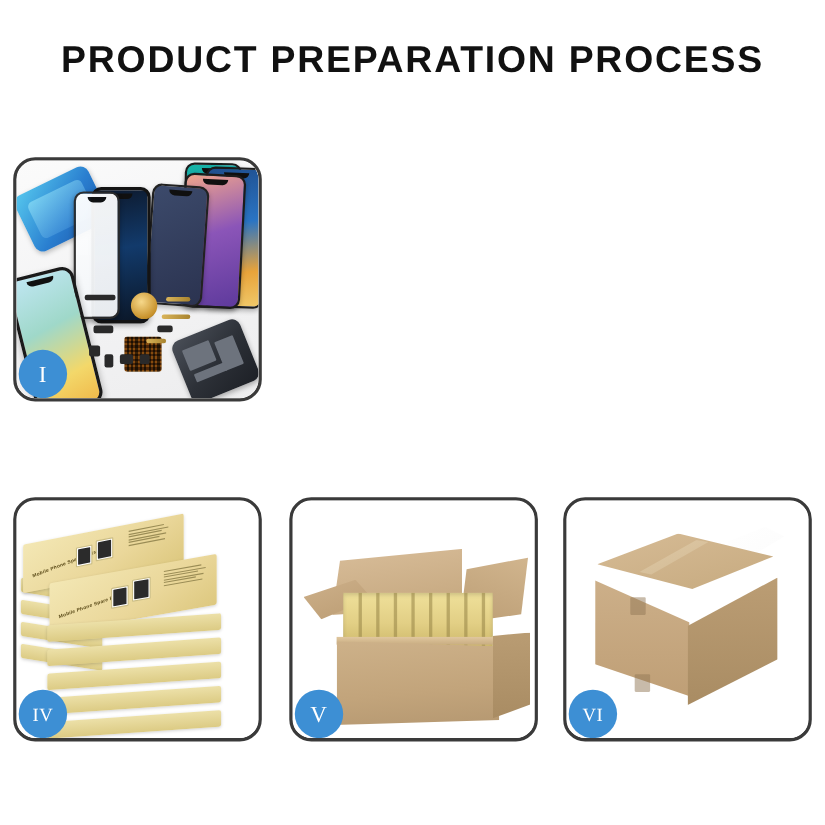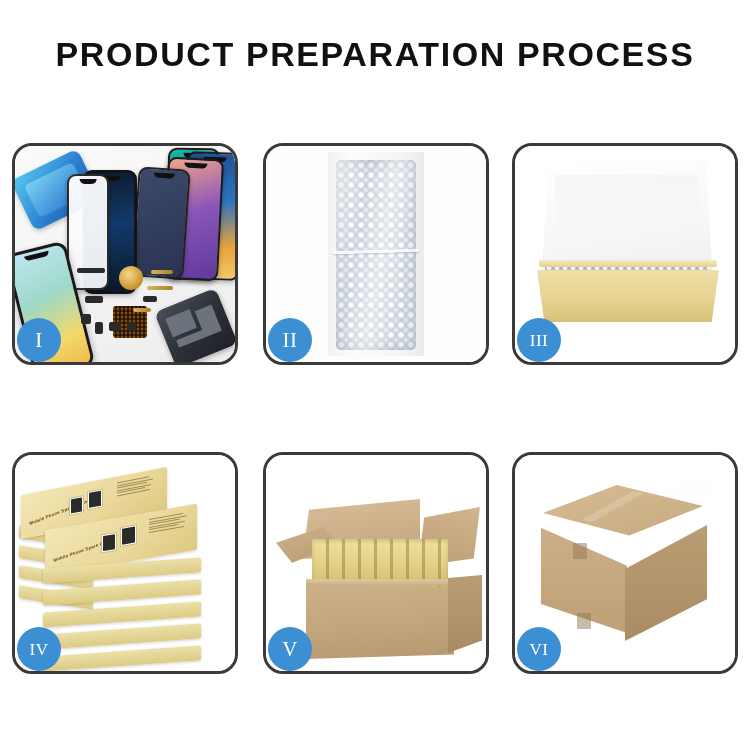--- a/index.html
+++ b/index.html
@@ -230,39 +230,21 @@
         <div class="tinypart" style="left:94px;top:176px;width:12px;height:9px;"></div>
         <div class="tinypart" style="left:112px;top:176px;width:9px;height:9px;"></div>
         <div class="tinypart" style="left:128px;top:150px;width:14px;height:6px;"></div>
         <div class="flex" style="left:136px;top:124px;width:22px;"></div>
         <div class="flex" style="left:132px;top:140px;width:26px;"></div>
         <div class="flex" style="left:118px;top:162px;width:18px;"></div>
       </div>
       <div class="badge">I</div>
     </div>
 
-    <div class="panel p2">
-      <div class="stage s2">
-        <div class="wrap-bg"></div>
-        <div class="bub"></div>
-        <div class="bubsheen"></div>
-        <div class="bubseam"></div>
-      </div>
-      <div class="badge">II</div>
-    </div>
-
-    <div class="panel p3">
-      <div class="stage s3">
-        <div class="foamlid"></div>
-        <div class="boxinner3"></div>
-        <div class="boxlip3"></div>
-        <div class="boxbody3"></div>
-      </div>
-      <div class="badge small">III</div>
-    </div>
+
 
     <div class="panel p4">
       <div class="stage s4">
 
         <div class="stackbox sb-side" style="left:4px;top:76px;width:74px;height:13px;transform:skewY(9deg);"></div>
         <div class="stackbox sb-side" style="left:4px;top:96px;width:74px;height:13px;transform:skewY(9deg);"></div>
         <div class="stackbox sb-side" style="left:4px;top:116px;width:74px;height:13px;transform:skewY(9deg);"></div>
         <div class="stackbox sb-side" style="left:4px;top:136px;width:74px;height:13px;transform:skewY(9deg);"></div>
 
         <div class="stackbox sb-top" style="left:6px;top:26px;width:146px;height:44px;transform:skewY(-11deg);">

